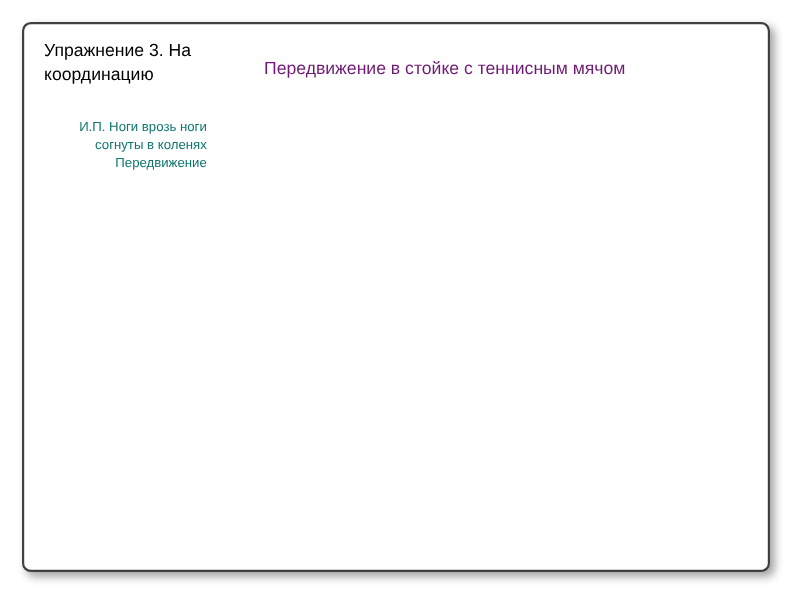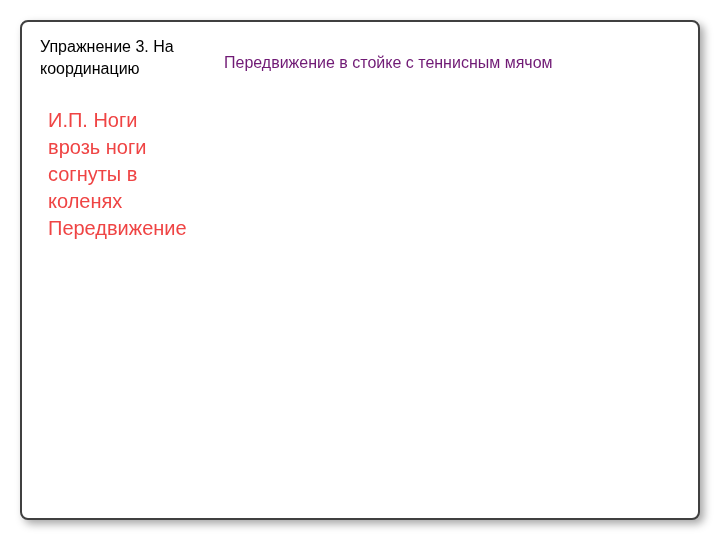--- a/index.html
+++ b/index.html
@@ -16,41 +16,42 @@
       background: #ffffff;
       border: 2px solid #404040;
       border-radius: 8px;
       box-shadow: 4px 4px 8px rgba(0,0,0,0.35);
       position: relative;
       padding: 14px 18px;
     }
     .header-row {
       display: flex;
       align-items: flex-start;
-      gap: 24px;
+      gap: 40px;
     }
     .title-block {
       width: 160px;
       font-size: 16px;
       line-height: 1.35;
       color: #000000;
     }
     .subtitle-block {
       font-size: 16px;
       line-height: 1.35;
       color: #701a75;
       padding-top: 16px;
     }
     .desc-block {
       width: 140px;
-      font-size: 20px;
+      font-size: 12px;
       line-height: 1.35;
-      color: #ef4444;
+      color: #0f766e;
       margin-top: 28px;
       margin-left: 8px;
+      text-align: right;
     }
   </style>
 </head>
 <body>
 
 <div class="frame">
   <div class="header-row">
     <div class="title-block">Упражнение 3. На координацию</div>
     <div class="subtitle-block">Передвижение в стойке с теннисным мячом</div>
   </div>

